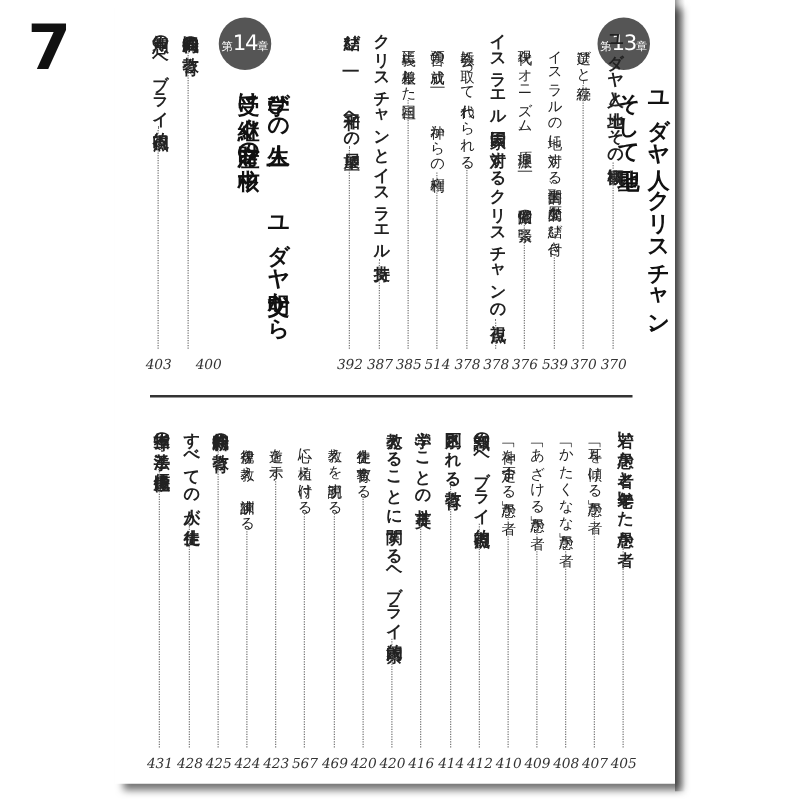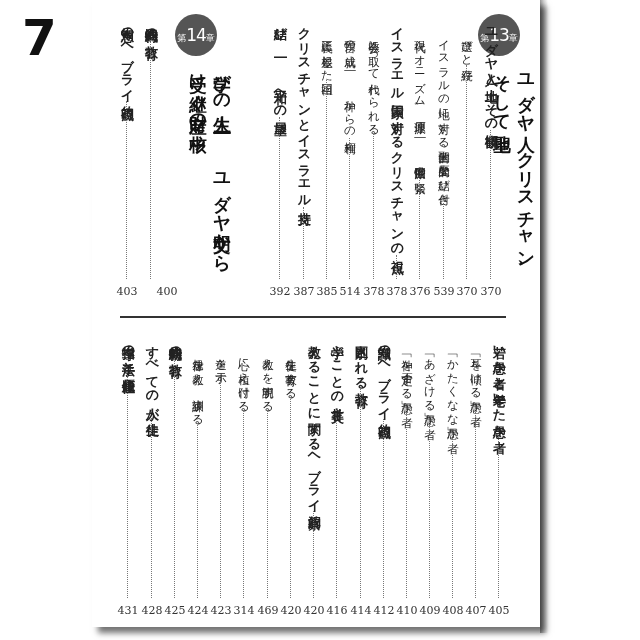--- a/index.html
+++ b/index.html
@@ -11,21 +11,21 @@
           box-shadow: 6px 6px 6px rgba(0,0,0,0.55); }
   .page-edge { position:absolute; left:540px; top:0; width:8px; height:633px;
                background:linear-gradient(to right,#9a9a9a,#d8d8d8,#ffffff); }
   .divider { position:absolute; left:120px; top:316px; width:386px; height:2px; background:#333; }
   .col { position:absolute; width:20px; }
   .col .txt { position:absolute; top:0; left:0; writing-mode:vertical-rl; text-orientation:upright;
               font-size:12.5px; line-height:20px; letter-spacing:0.5px; white-space:nowrap; }
   .col .txt.sub { top:14px; font-size:11.5px; }
   .col .txt.bold { font-weight:bold; font-size:13px; }
   .col .leader { position:absolute; left:9px; width:0; border-left:1.5px dotted #777; }
-  .col .pg { position:absolute; left:-6px; width:32px; text-align:center; 
+  .col .pg { position:absolute; left:-6px; width:32px; text-align:center; font-style:italic;
              font-size:11px; color:#333; }
   .badge { position:absolute; width:42px; height:42px; border-radius:50%; background:#555;
            color:#fff; font-family:"DejaVu Sans","Liberation Sans",sans-serif;
            display:flex; align-items:baseline; justify-content:center; padding-top:11px; box-sizing:border-box; }
   .badge .k { font-size:9px; }
   .badge .n { font-size:17px; letter-spacing:-1px; }
   .chapter-title { position:absolute; writing-mode:vertical-rl; text-orientation:upright;
                    font-family:"DejaVu Sans","Liberation Sans",sans-serif; font-weight:bold;
                    font-size:17.5px; line-height:23px; white-space:pre; color:#111; }
 </style>
@@ -170,21 +170,21 @@
       <div class="pg" style="top: 268px;">420</div>
     </div>
     <div class="col" style="left: 258px; top: 336px; height: 282px;">
       <div class="txt sub">教えを説明する</div>
       <div class="leader" style="top: 73.9688px; height: 188.031px;"></div>
       <div class="pg" style="top: 268px;">469</div>
     </div>
     <div class="col" style="left: 234px; top: 336px; height: 282px;">
       <div class="txt sub">心に植え付ける</div>
       <div class="leader" style="top: 74.0156px; height: 187.984px;"></div>
-      <div class="pg" style="top: 268px;">314</div>
+      <div class="pg" style="top: 268px;">567</div>
     </div>
     <div class="col" style="left: 211px; top: 336px; height: 282px;">
       <div class="txt sub">道を示す</div>
       <div class="leader" style="top: 46.2656px; height: 215.734px;"></div>
       <div class="pg" style="top: 268px;">423</div>
     </div>
     <div class="col" style="left: 188px; top: 336px; height: 282px;">
       <div class="txt sub">規律を教え、訓練する</div>
       <div class="leader" style="top: 86.9688px; height: 175.031px;"></div>
       <div class="pg" style="top: 268px;">424</div>

